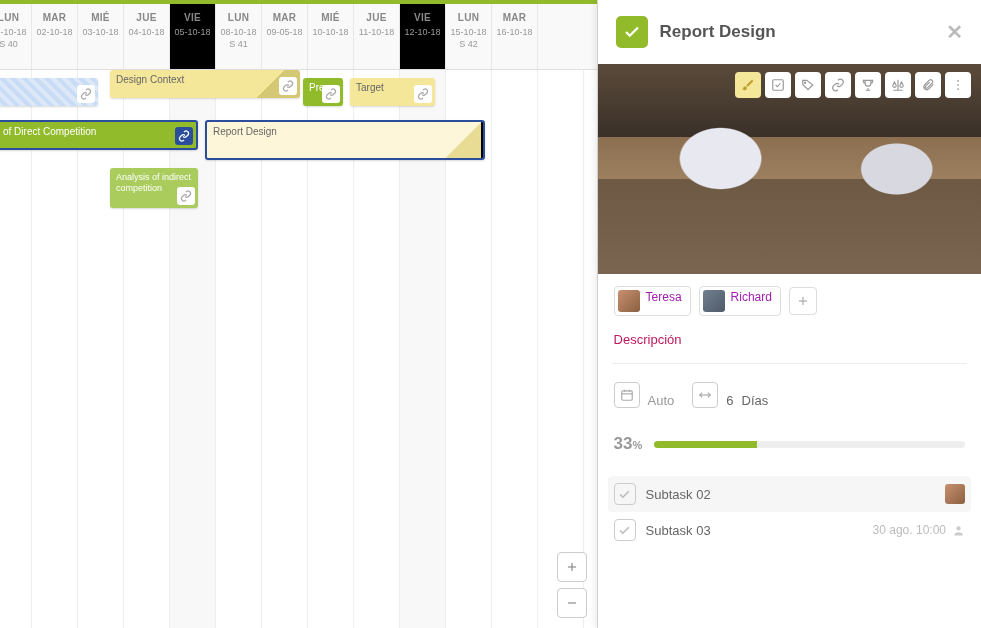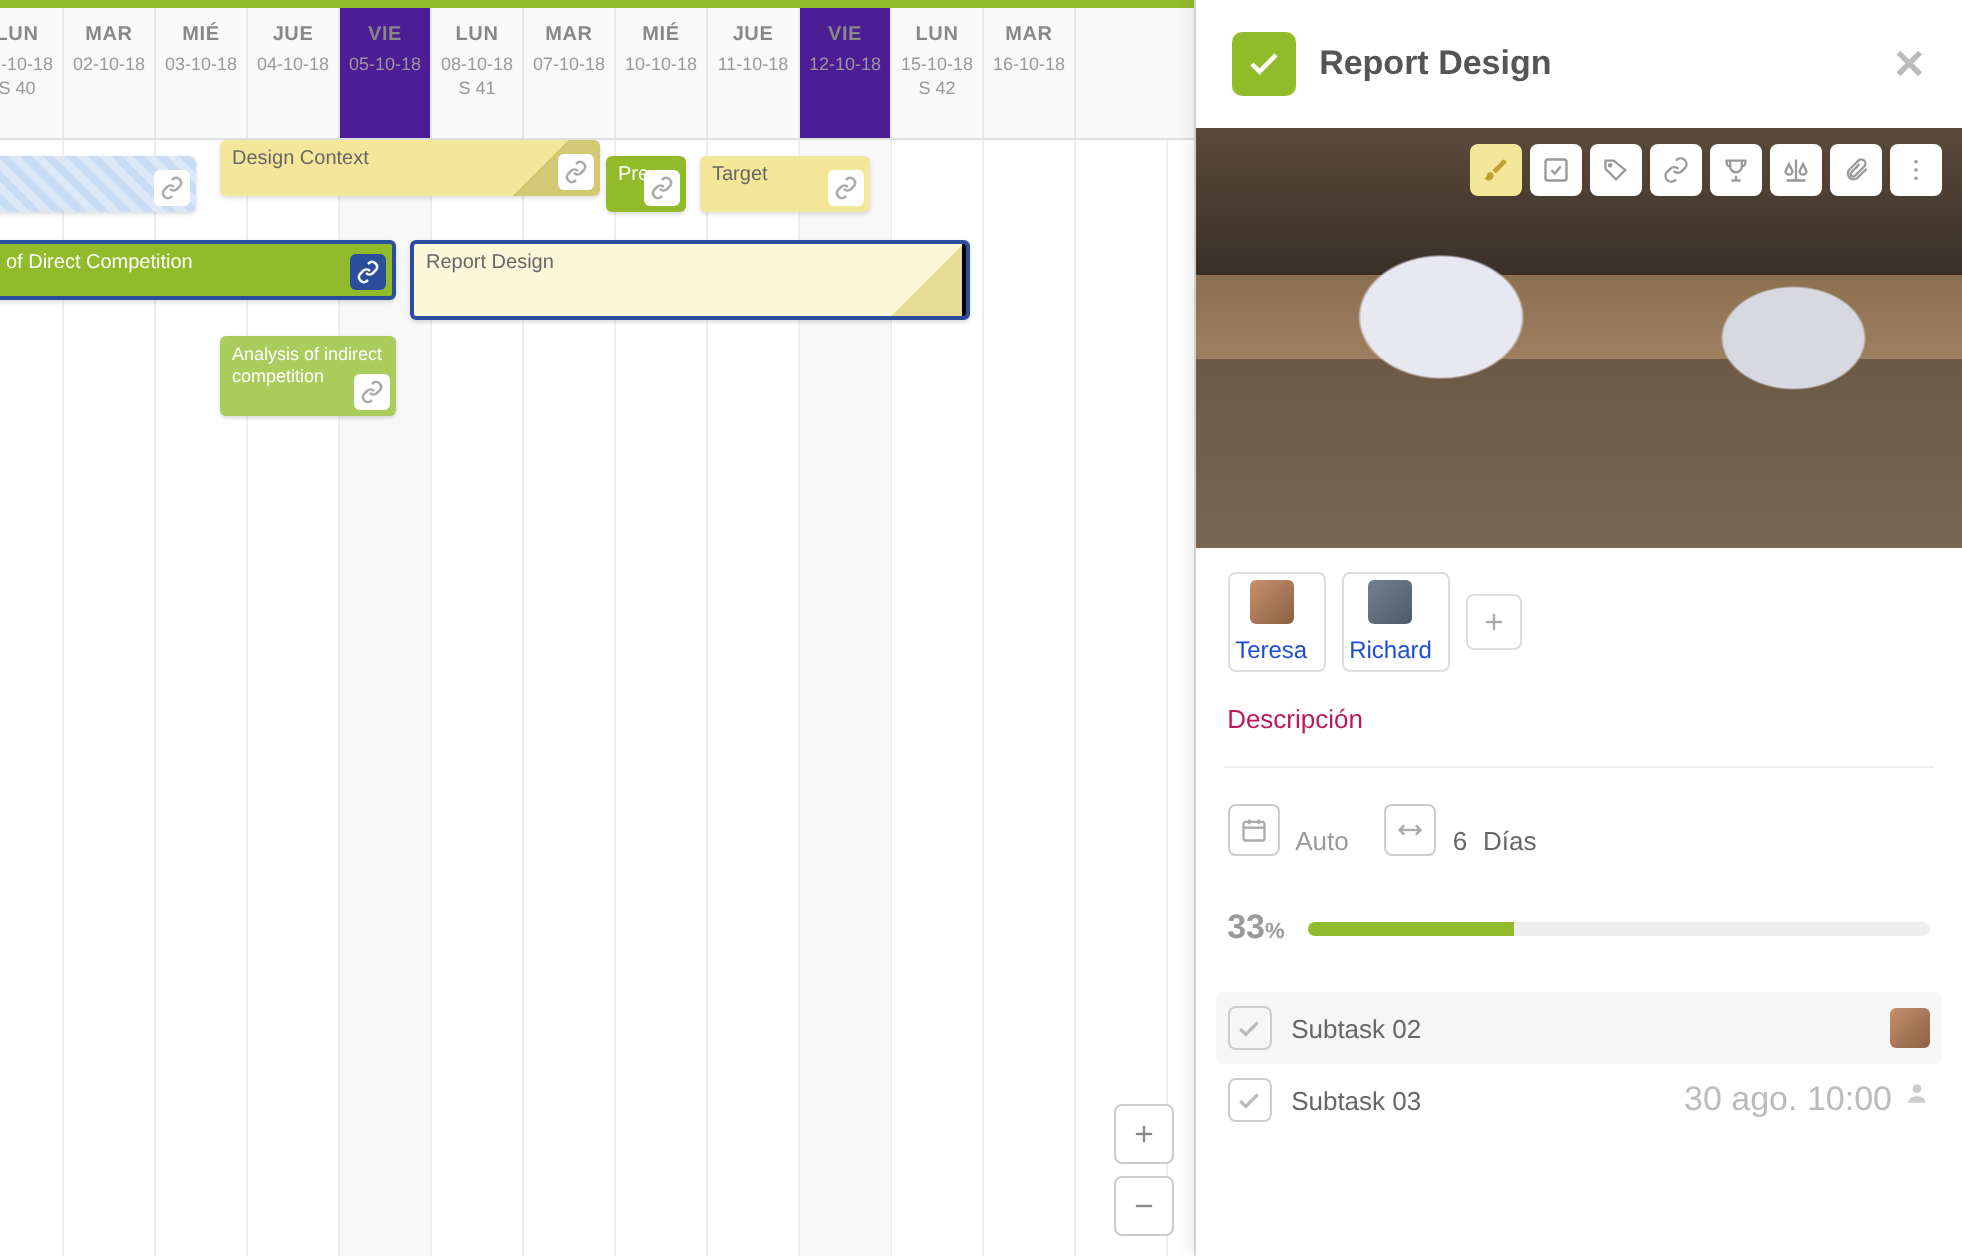--- a/index.html
+++ b/index.html
@@ -9,21 +9,21 @@
 .gantt { width: 600px; height: 100%; position: relative; overflow: hidden; border-right: 1px solid #ddd; }
 .panel { width: 385px; height: 100%; background: #fff; box-shadow: -2px 0 8px rgba(0,0,0,0.1); position: relative; overflow-y: auto; }
 
 
 .gantt-topbar { height: 4px; background: #91bb2a; }
 .col-headers { display: flex; height: 66px; border-bottom: 1px solid #e0e0e0; background: #f9f9f9; }
 .col { width: 46px; flex: 0 0 46px; border-right: 1px solid #e8e8e8; text-align: center; padding-top: 8px; position: relative; }
 .col-day { font-size: 10px; font-weight: 600; color: #888; letter-spacing: 0.3px; }
 .col-date { font-size: 9px; color: #999; margin-top: 4px; }
 .col-week { font-size: 9px; color: #999; margin-top: 2px; }
-.col:nth-child(5), .col:nth-child(10) { background: #4c1d95; }
+.col:nth-child(5), .col:nth-child(10) { background: #000000; text-decoration: underline; }
 
 .gantt-body { position: relative; height: calc(100% - 70px); }
 .grid-cols { position: absolute; inset: 0; display: flex; }
 .grid-col { width: 46px; flex: 0 0 46px; border-right: 1px solid #eee; }
 .grid-col:nth-child(5), .grid-col:nth-child(10) { background: #f8f8f8; }
 
 .bar { position: absolute; border-radius: 3px; font-size: 10px; color: #666; padding: 4px 6px; overflow: hidden; box-shadow: 0 1px 2px rgba(0,0,0,0.15); }
 .bar .link-icon { position: absolute; right: 3px; bottom: 3px; width: 18px; height: 18px; border-radius: 3px; display: flex; align-items: center; justify-content: center; font-size: 11px; }
 
 .bar-hatched { background: repeating-linear-gradient(45deg, #c8ddf5, #c8ddf5 4px, #dce8f7 4px, #dce8f7 8px); height: 28px; top: 8px; left: -30px; width: 128px; }
@@ -63,21 +63,21 @@
   background:
    radial-gradient(ellipse 80px 60px at 32% 45%, #e8e8f0 0%, #e8e8f0 50%, transparent 52%),
    radial-gradient(ellipse 70px 50px at 78% 50%, #d8d8e0 0%, #d8d8e0 50%, transparent 52%),
    linear-gradient(180deg, #5a4a3a 0%, #3a3028 35%, #8b6f50 35%, #9d8060 55%, #6e5a44 55%, #7a6550 100%);
 }
 .hero-toolbar { position: absolute; top: 8px; right: 10px; display: flex; gap: 4px; }
 .tool-btn { width: 26px; height: 26px; background: #fff; border-radius: 4px; display: flex; align-items: center; justify-content: center; color: #999; font-size: 13px; cursor: pointer; }
 .tool-btn.active { background: #f5e79a; color: #c0a030; }
 
 .assignees { display: flex; gap: 8px; padding: 12px 16px; align-items: center; }
-.assignee { display: flex; align-items: center; gap: 6px; border: 1px solid #ddd; border-radius: 4px; padding: 3px 8px 3px 3px; font-size: 12px; color: #1d4ed8; flex-direction: column; }
+.assignee { display: flex; align-items: flex-start; gap: 6px; border: 1px solid #ddd; border-radius: 4px; padding: 3px 8px 3px 3px; font-size: 12px; color: #a21caf; }
 .avatar { width: 22px; height: 22px; border-radius: 3px; background: linear-gradient(135deg, #c89070, #8a6040); }
 .avatar.a2 { background: linear-gradient(135deg, #708090, #505a68); }
 .add-assignee { width: 28px; height: 28px; border: 1px solid #ddd; border-radius: 4px; display: flex; align-items: center; justify-content: center; color: #aaa; cursor: pointer; }
 
 .desc { padding: 4px 16px 16px; font-size: 13px; color: #be185d; }
 .divider { height: 1px; background: #eee; margin: 0 14px; }
 
 .date-row { display: flex; gap: 18px; padding: 18px 16px; align-items: center; }
 .date-box { display: flex; align-items: flex-end; gap: 8px; font-size: 13px; color: #999; }
 .date-icon { width: 26px; height: 26px; border: 1px solid #ccc; border-radius: 4px; display: flex; align-items: center; justify-content: center; color: #aaa; }
@@ -87,21 +87,21 @@
 .progress-pct small { font-size: 11px; }
 .progress-bar { flex: 1; height: 7px; background: #eee; border-radius: 4px; overflow: hidden; }
 .progress-fill { height: 100%; background: #91bb2a; width: 33%; }
 
 .subtasks { padding: 6px 10px; }
 .subtask { display: flex; align-items: center; gap: 10px; padding: 7px 6px; border-radius: 4px; font-size: 13px; color: #666; }
 .subtask:nth-child(odd) { background: #f6f6f6; }
 .sub-check { width: 22px; height: 22px; border: 1px solid #ccc; border-radius: 4px; display: flex; align-items: center; justify-content: center; color: #bbb; }
 .sub-check.done { background: #91bb2a; border-color: #91bb2a; color: #fff; }
 .sub-label { flex: 1; }
-.sub-meta { font-size: 17px; color: #bbb; display: flex; align-items: flex-start; gap: 6px; }
+.sub-meta { font-size: 12px; color: #bbb; display: flex; align-items: flex-end; gap: 6px; }
 .sub-avatar { width: 20px; height: 20px; border-radius: 3px; background: linear-gradient(135deg, #708090, #505a68); }
 .sub-avatar.a1 { background: linear-gradient(135deg, #c89070, #8a6040); }
 .sub-user-icon { color: #ccc; font-size: 13px; }
 
 svg { display: block; }
 </style>
 </head>
 <body>
 
 <div class="container">
@@ -133,21 +133,21 @@
           <div class="col-date">05-10-18</div>
           <div class="col-week"></div>
         </div>
         <div class="col">
           <div class="col-day">LUN</div>
           <div class="col-date">08-10-18</div>
           <div class="col-week">S 41</div>
         </div>
         <div class="col">
           <div class="col-day">MAR</div>
-          <div class="col-date">07-10-18</div>
+          <div class="col-date">09-05-18</div>
           <div class="col-week"></div>
         </div>
         <div class="col">
           <div class="col-day">MIÉ</div>
           <div class="col-date">10-10-18</div>
           <div class="col-week"></div>
         </div>
         <div class="col">
           <div class="col-day">JUE</div>
           <div class="col-date">11-10-18</div>

